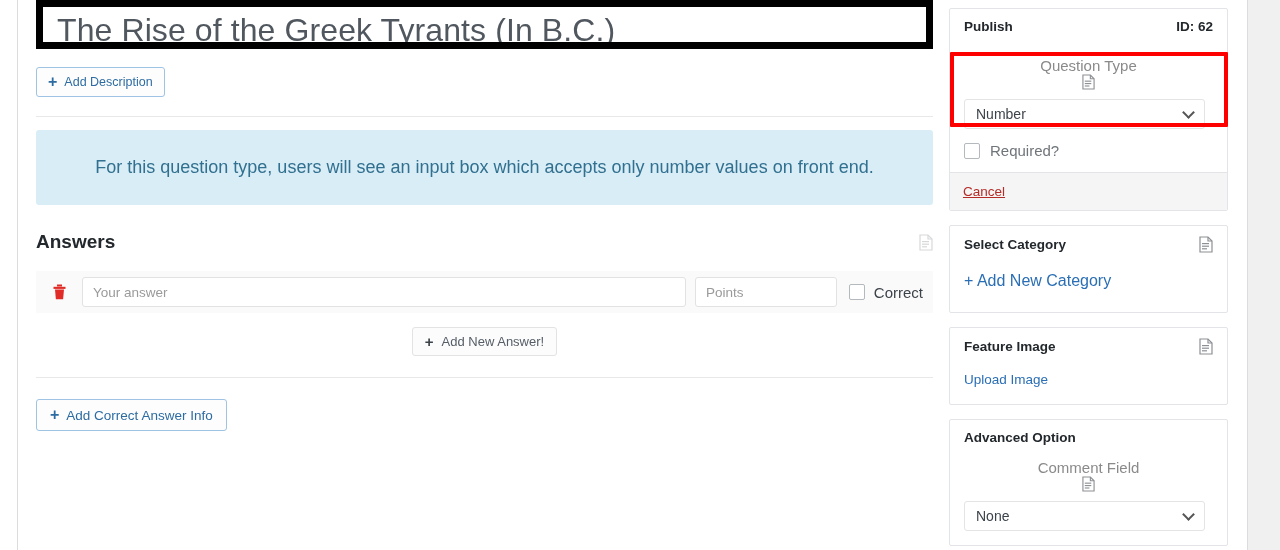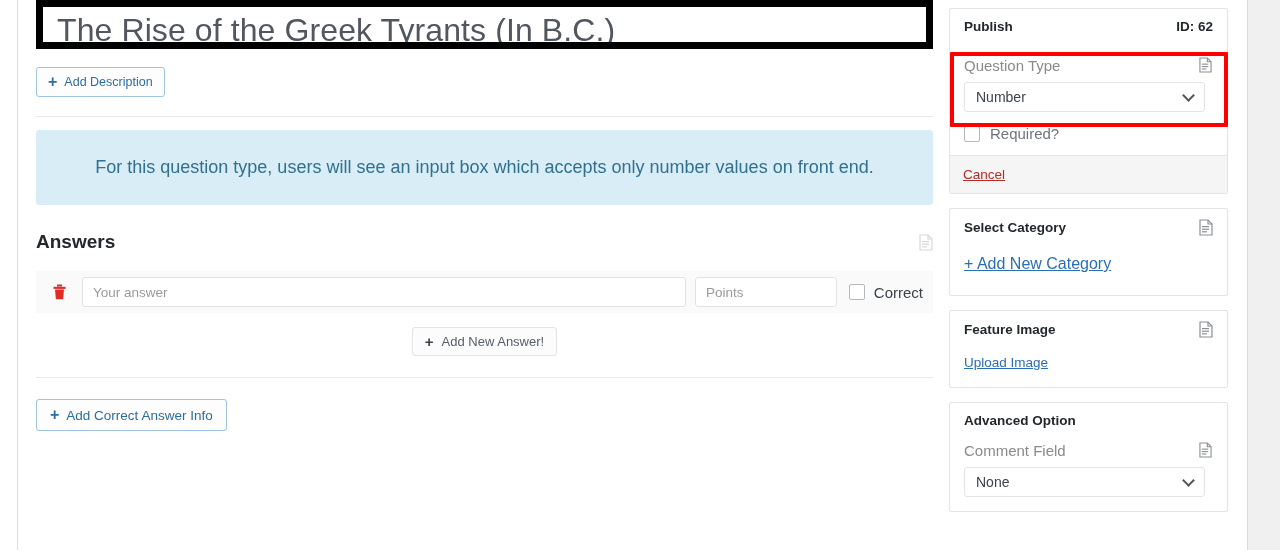--- a/index.html
+++ b/index.html
@@ -114,21 +114,21 @@
     padding:10px 14px 9px 14px;
     font-size:13.5px; font-weight:700; color:#23282d;
   }
   .panel-id { font-size:13.5px; font-weight:700; color:#23282d; }
   .panel-body { padding:0 14px 14px 14px; }
 
   
   .publish-inner { padding:14px 14px 6px 14px; }
   .field-label {
     display:flex; align-items:center; justify-content:space-between;
-    font-size:15px; color:#8a8a8a; margin-bottom:8px;
+    font-size:15px; color:#8a8a8a; margin-bottom:8px;flex-direction:column;
   }
   .select {
     position:relative; width:241px; height:30px;
     border:1px solid #e4e4e4; border-radius:3px; background:#fff;
     display:flex; align-items:center; padding:0 11px;
     font-size:14px; color:#3c434a; cursor:pointer;
   }
   .chev {
     position:absolute; right:11px; top:50%;
     width:9px; height:9px; margin-top:-6px;
@@ -145,21 +145,21 @@
     padding:11px 13px;
   }
   .cancel-link { color:#b52b27; font-size:13.5px; text-decoration:underline; cursor:pointer; }
   .btn-primary {
     background:#2e7ab0; border:1px solid #2a6f9f; border-radius:3px;
     color:#fff; font-size:13.5px; height:30px; padding:0 14px;
     display:inline-flex; align-items:center; cursor:pointer;
   }
 
   .link-blue {
-    color:#2a6eb5; text-decoration:underline; cursor:pointer;
+    color:#2a6eb5; cursor:pointer;
     font-size:16px;
   }
   .link-blue.sm { font-size:13.5px; }
 
   .adv-label { font-size:15px; color:#8a8a8a; }
 </style>
 </head>
 <body>
 
 <div class="page">

